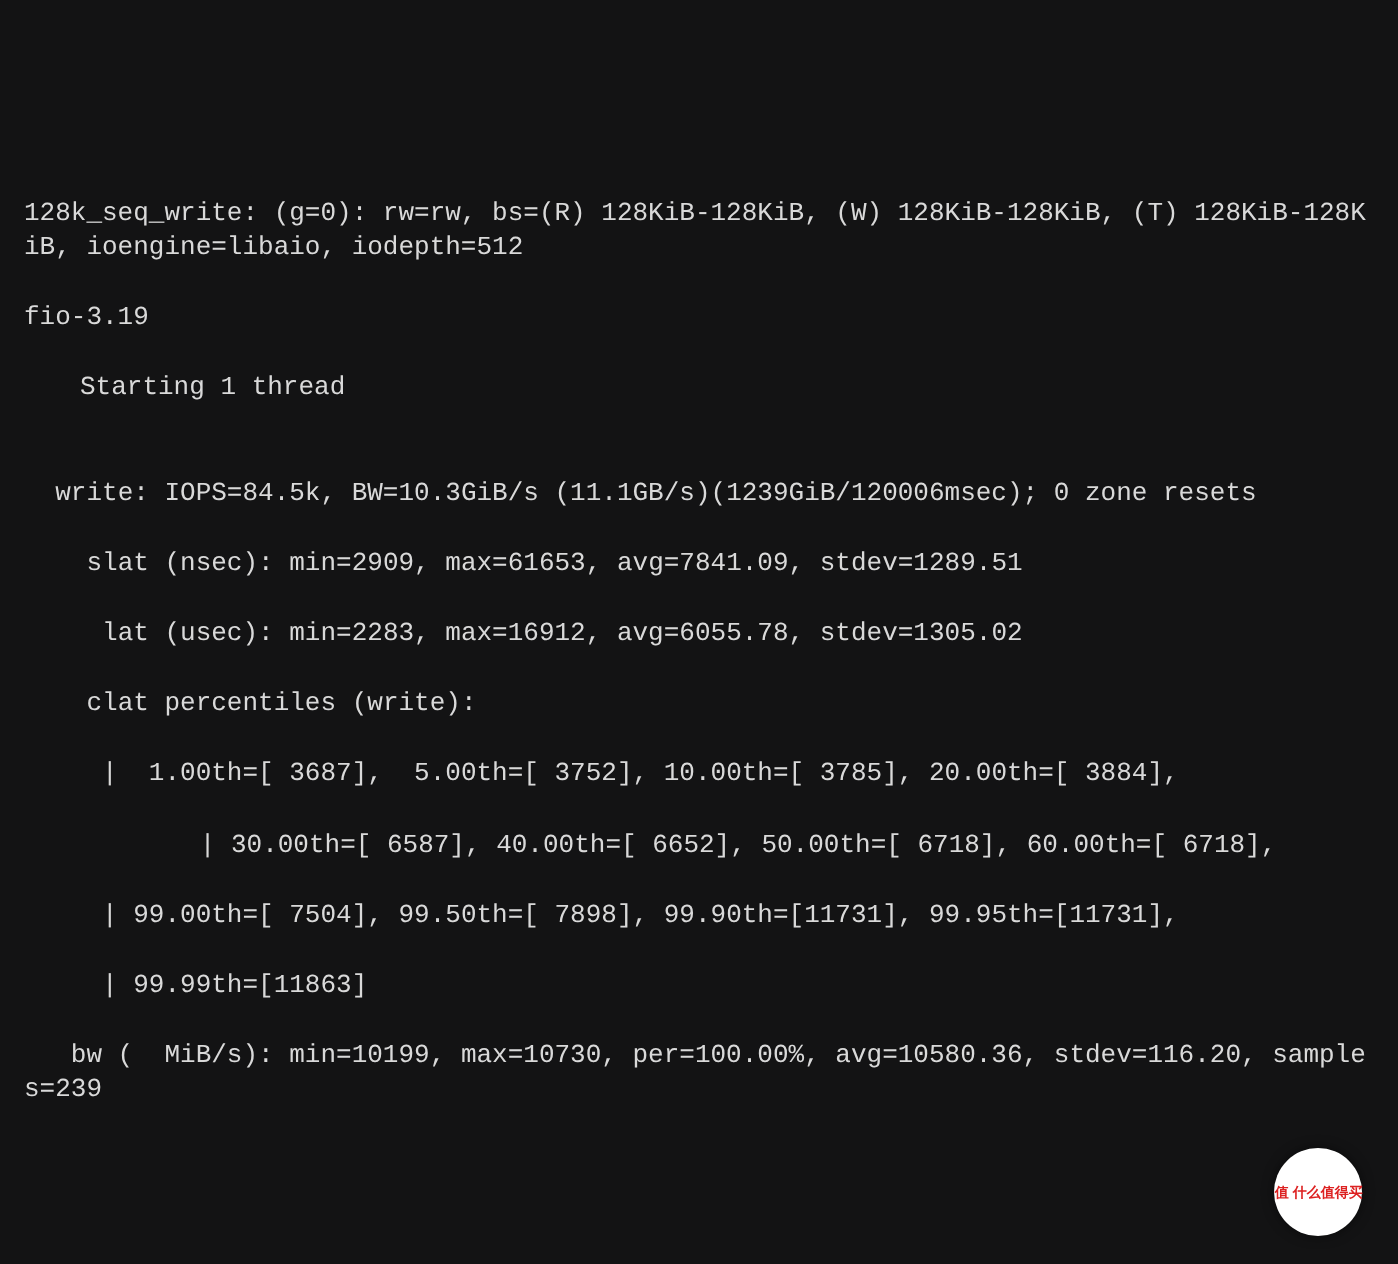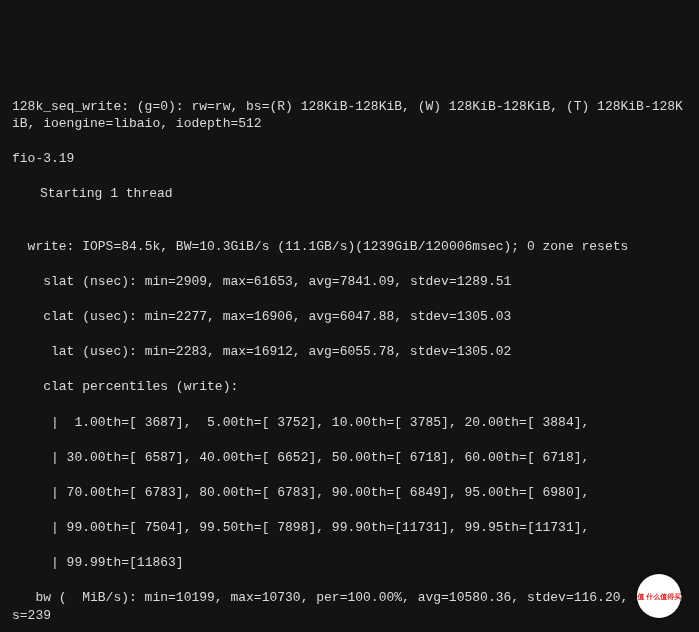--- a/index.html
+++ b/index.html
@@ -40,26 +40,24 @@
 
 
 
 <div class="term">
 <span style="display: block;">128k_seq_write: (g=0): rw=rw, bs=(R) 128KiB-128KiB, (W) 128KiB-128KiB, (T) 128KiB-128KiB, ioengine=libaio, iodepth=512</span>
 <span style="display: block;">fio-3.19</span>
 <span style="display: block; margin-left: 28px;">Starting 1 thread</span>
 
 <span style="display: block;">  write: IOPS=84.5k, BW=10.3GiB/s (11.1GB/s)(1239GiB/120006msec); 0 zone resets</span>
 <span style="display: block;">    slat (nsec): min=2909, max=61653, avg=7841.09, stdev=1289.51</span>
-<span style="display: block;">    clat (usec): min=2277, max=16906, avg=6047.88, stdev=1305.03</span>
 <span style="display: block;">     lat (usec): min=2283, max=16912, avg=6055.78, stdev=1305.02</span>
 <span style="display: block;">    clat percentiles (write):</span>
 <span style="display: block;">     |  1.00th=[ 3687],  5.00th=[ 3752], 10.00th=[ 3785], 20.00th=[ 3884],</span>
-<span style="display: block;">     | 30.00th=[ 6587], 40.00th=[ 6652], 50.00th=[ 6718], 60.00th=[ 6718],</span>
-<span style="display: block;">     | 70.00th=[ 6783], 80.00th=[ 6783], 90.00th=[ 6849], 95.00th=[ 6980],</span>
+<span style="display: block; text-align: center;">     | 30.00th=[ 6587], 40.00th=[ 6652], 50.00th=[ 6718], 60.00th=[ 6718],</span>
 <span style="display: block;">     | 99.00th=[ 7504], 99.50th=[ 7898], 99.90th=[11731], 99.95th=[11731],</span>
 <span style="display: block;">     | 99.99th=[11863]</span>
 <span style="display: block;">   bw (  MiB/s): min=10199, max=10730, per=100.00%, avg=10580.36, stdev=116.20, samples=239</span>
 
 
 
 
 
 
 

